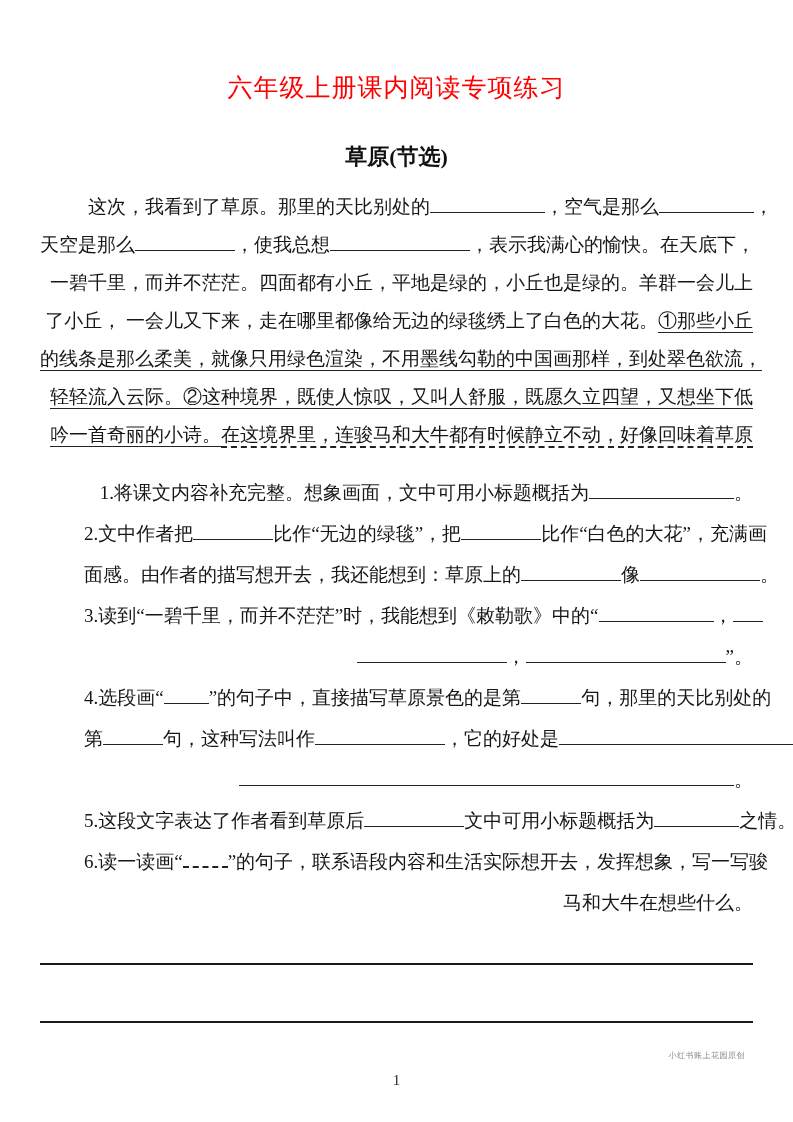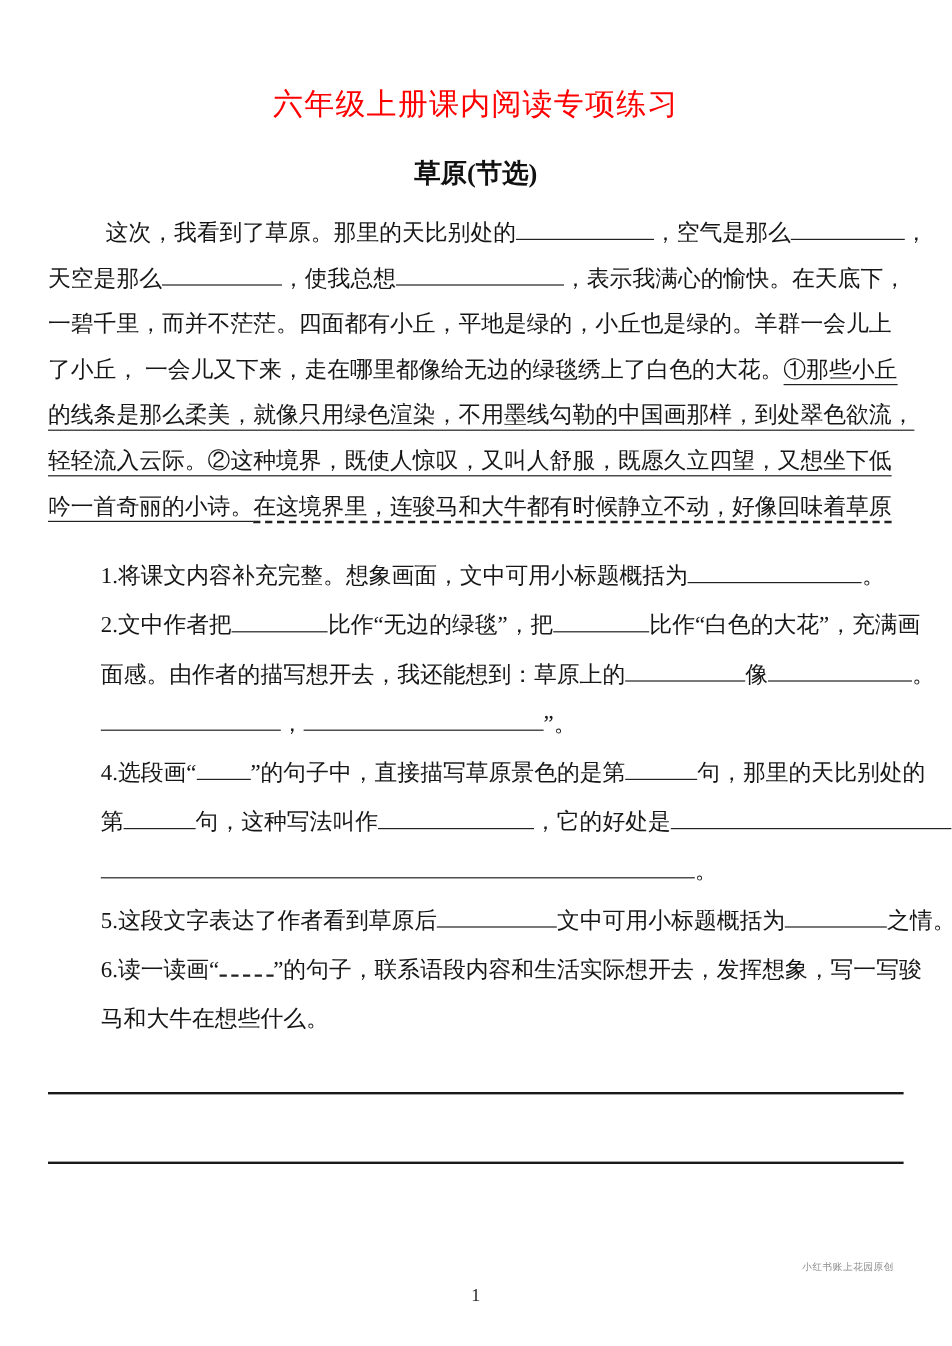--- a/index.html
+++ b/index.html
@@ -16,39 +16,40 @@
     margin-top: 70px;
     text-align: center;
     font-size: 25px;
     line-height: 34px;
     font-weight: normal;
     color: #fe0000;
     font-family: "Liberation Sans", "DejaVu Sans", sans-serif;
     letter-spacing: 1px;
   }
   .subtitle {
-    margin-top: 26px;
+    margin-top: 38px;
     text-align: center;
     font-size: 22px;
     line-height: 30px;
     font-weight: bold;
     color: #111111;
   }
   .passage {
     margin: 16px 40px 0 40px;
     font-size: 19px;
   }
   .questions {
     margin: 18px 40px 0 40px;
     font-size: 19px;
   }
   .tline {
     height: 38px;
     line-height: 38px;
     white-space: nowrap;
+    text-align: right;
   }
   .questions .tline {
     height: 41px;
     line-height: 41px;
     margin-left: 44px;
   }
   .tline.indent { text-indent: 48px; }
   .blank {
     display: inline-block;
     height: 1em;
@@ -106,20 +107,21 @@
       <div class="tline"><span class="txt">了小丘， 一会儿又下来，走在哪里都像给无边的绿毯绣上了白色的大花。</span><span class="u-solid">①那些小丘</span></div>
       <div class="tline"><span class="u-solid">的线条是那么柔美，就像只用绿色渲染，不用墨线勾勒的中国画那样，到处翠色欲流，</span></div>
       <div class="tline"><span class="u-solid">轻轻流入云际。②这种境界，既使人惊叹，又叫人舒服，既愿久立四望，又想坐下低</span></div>
       <div class="tline"><span class="u-solid">吟一首奇丽的小诗。</span><span class="u-dashed">在这境界里，连骏马和大牛都有时候静立不动，好像回味着草原</span></div>
     </div>
 
   <div class="questions">
       <div class="tline"><span class="txt">1.将课文内容补充完整。想象画面，文中可用小标题概括为</span><span class="blank" style="width: 145px;"></span><span class="txt">。</span></div>
       <div class="tline"><span class="txt">2.文中作者把</span><span class="blank" style="width: 80px;"></span><span class="txt">比作“无边的绿毯”，把</span><span class="blank" style="width: 80px;"></span><span class="txt">比作“白色的大花”，充满画</span></div>
       <div class="tline"><span class="txt">面感。由作者的描写想开去，我还能想到：草原上的</span><span class="blank" style="width: 100px;"></span><span class="txt">像</span><span class="blank" style="width: 120px;"></span><span class="txt">。</span></div>
+      <div class="tline"><span class="txt">3.读到“一碧千里，而并不茫茫”时，我能想到《敕勒歌》中的“</span><span class="blank" style="width: 115px;"></span><span class="txt">，</span><span class="blank" style="width: 30px;"></span></div>
       <div class="tline"><span class="blank" style="width: 150px;"></span><span class="txt">，</span><span class="blank" style="width: 200px;"></span><span class="txt">”。</span></div>
       <div class="tline"><span class="txt">4.选段画“</span><span class="blank" style="width: 45px;"></span><span class="txt">”的句子中，直接描写草原景色的是第</span><span class="blank" style="width: 60px;"></span><span class="txt">句，那里的天比别处的</span></div>
       <div class="tline"><span class="txt">第</span><span class="blank" style="width: 60px;"></span><span class="txt">句，这种写法叫作</span><span class="blank" style="width: 130px;"></span><span class="txt">，它的好处是</span><span class="blank" style="width: 235px;"></span></div>
       <div class="tline"><span class="blank" style="width: 495px;"></span><span class="txt">。</span></div>
       <div class="tline"><span class="txt">5.这段文字表达了作者看到草原后</span><span class="blank" style="width: 100px;"></span><span class="txt">文中可用小标题概括为</span><span class="blank" style="width: 85px;"></span><span class="txt">之情。</span></div>
       <div class="tline"><span class="txt">6.读一读画“</span><span class="blank dashed" style="width: 45px;"></span><span class="txt">”的句子，联系语段内容和生活实际想开去，发挥想象，写一写骏</span></div>
       <div class="tline"><span class="txt">马和大牛在想些什么。</span></div>
     </div>
 
   <div class="answers">

